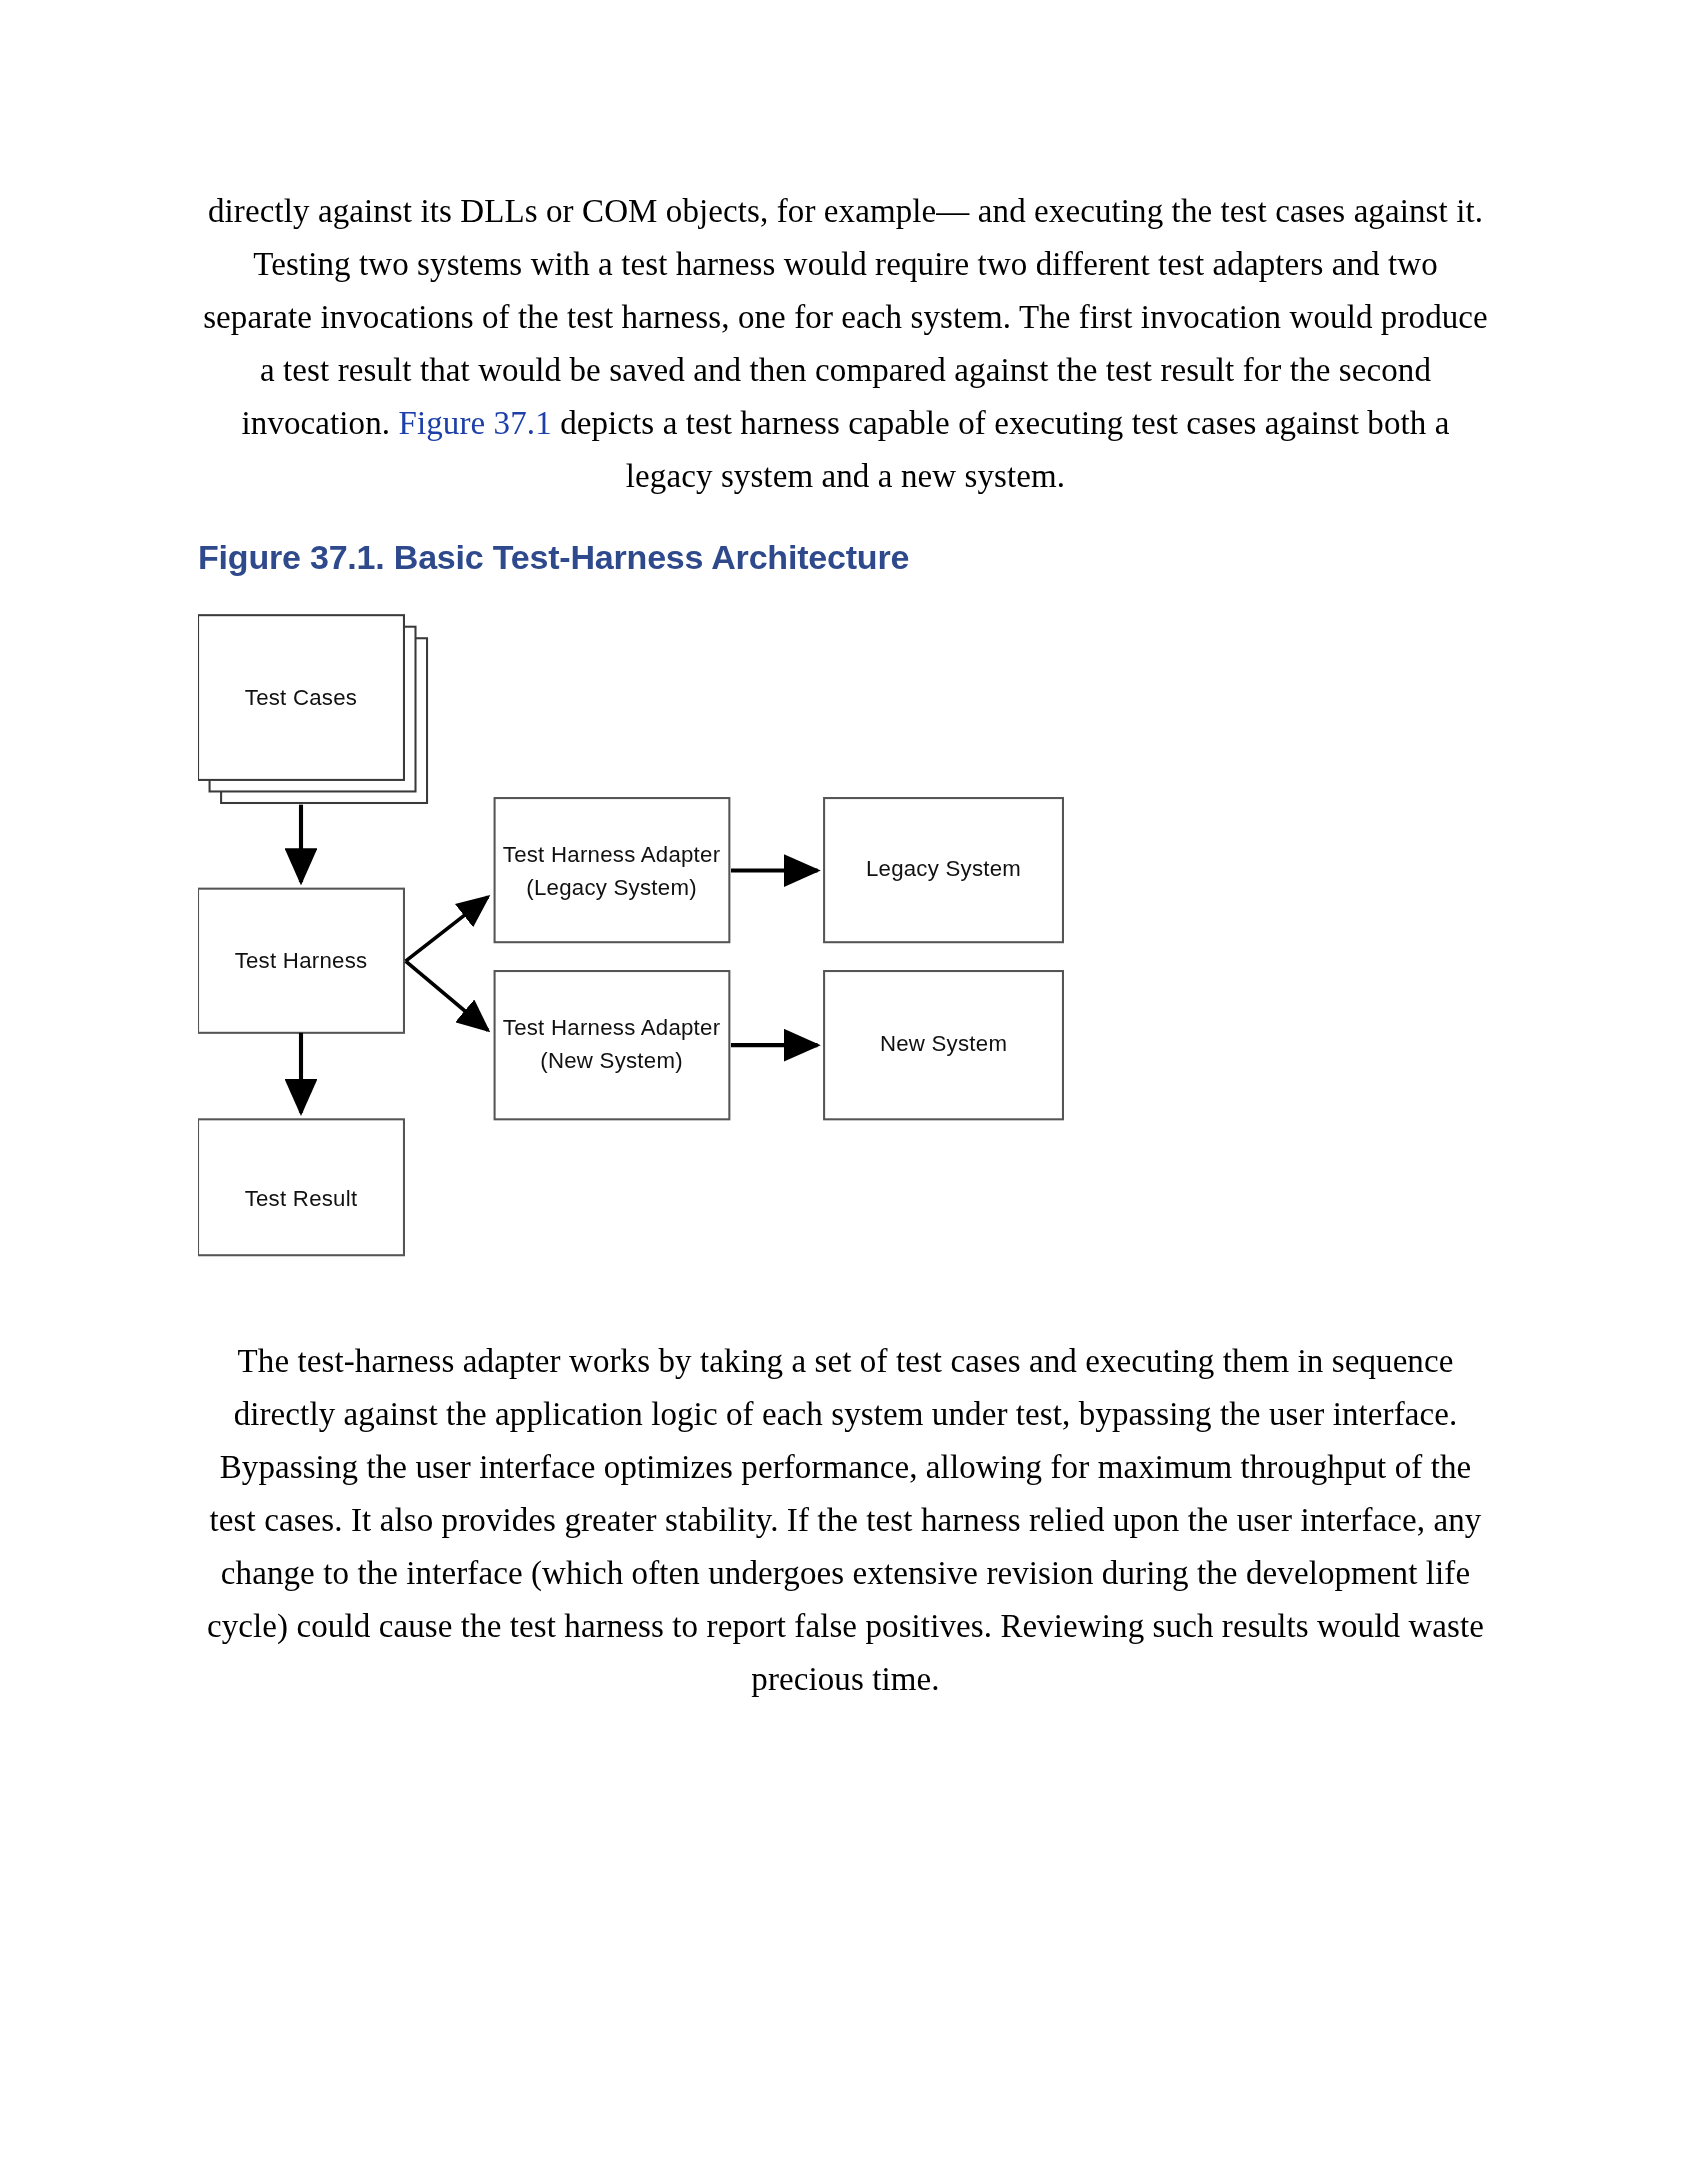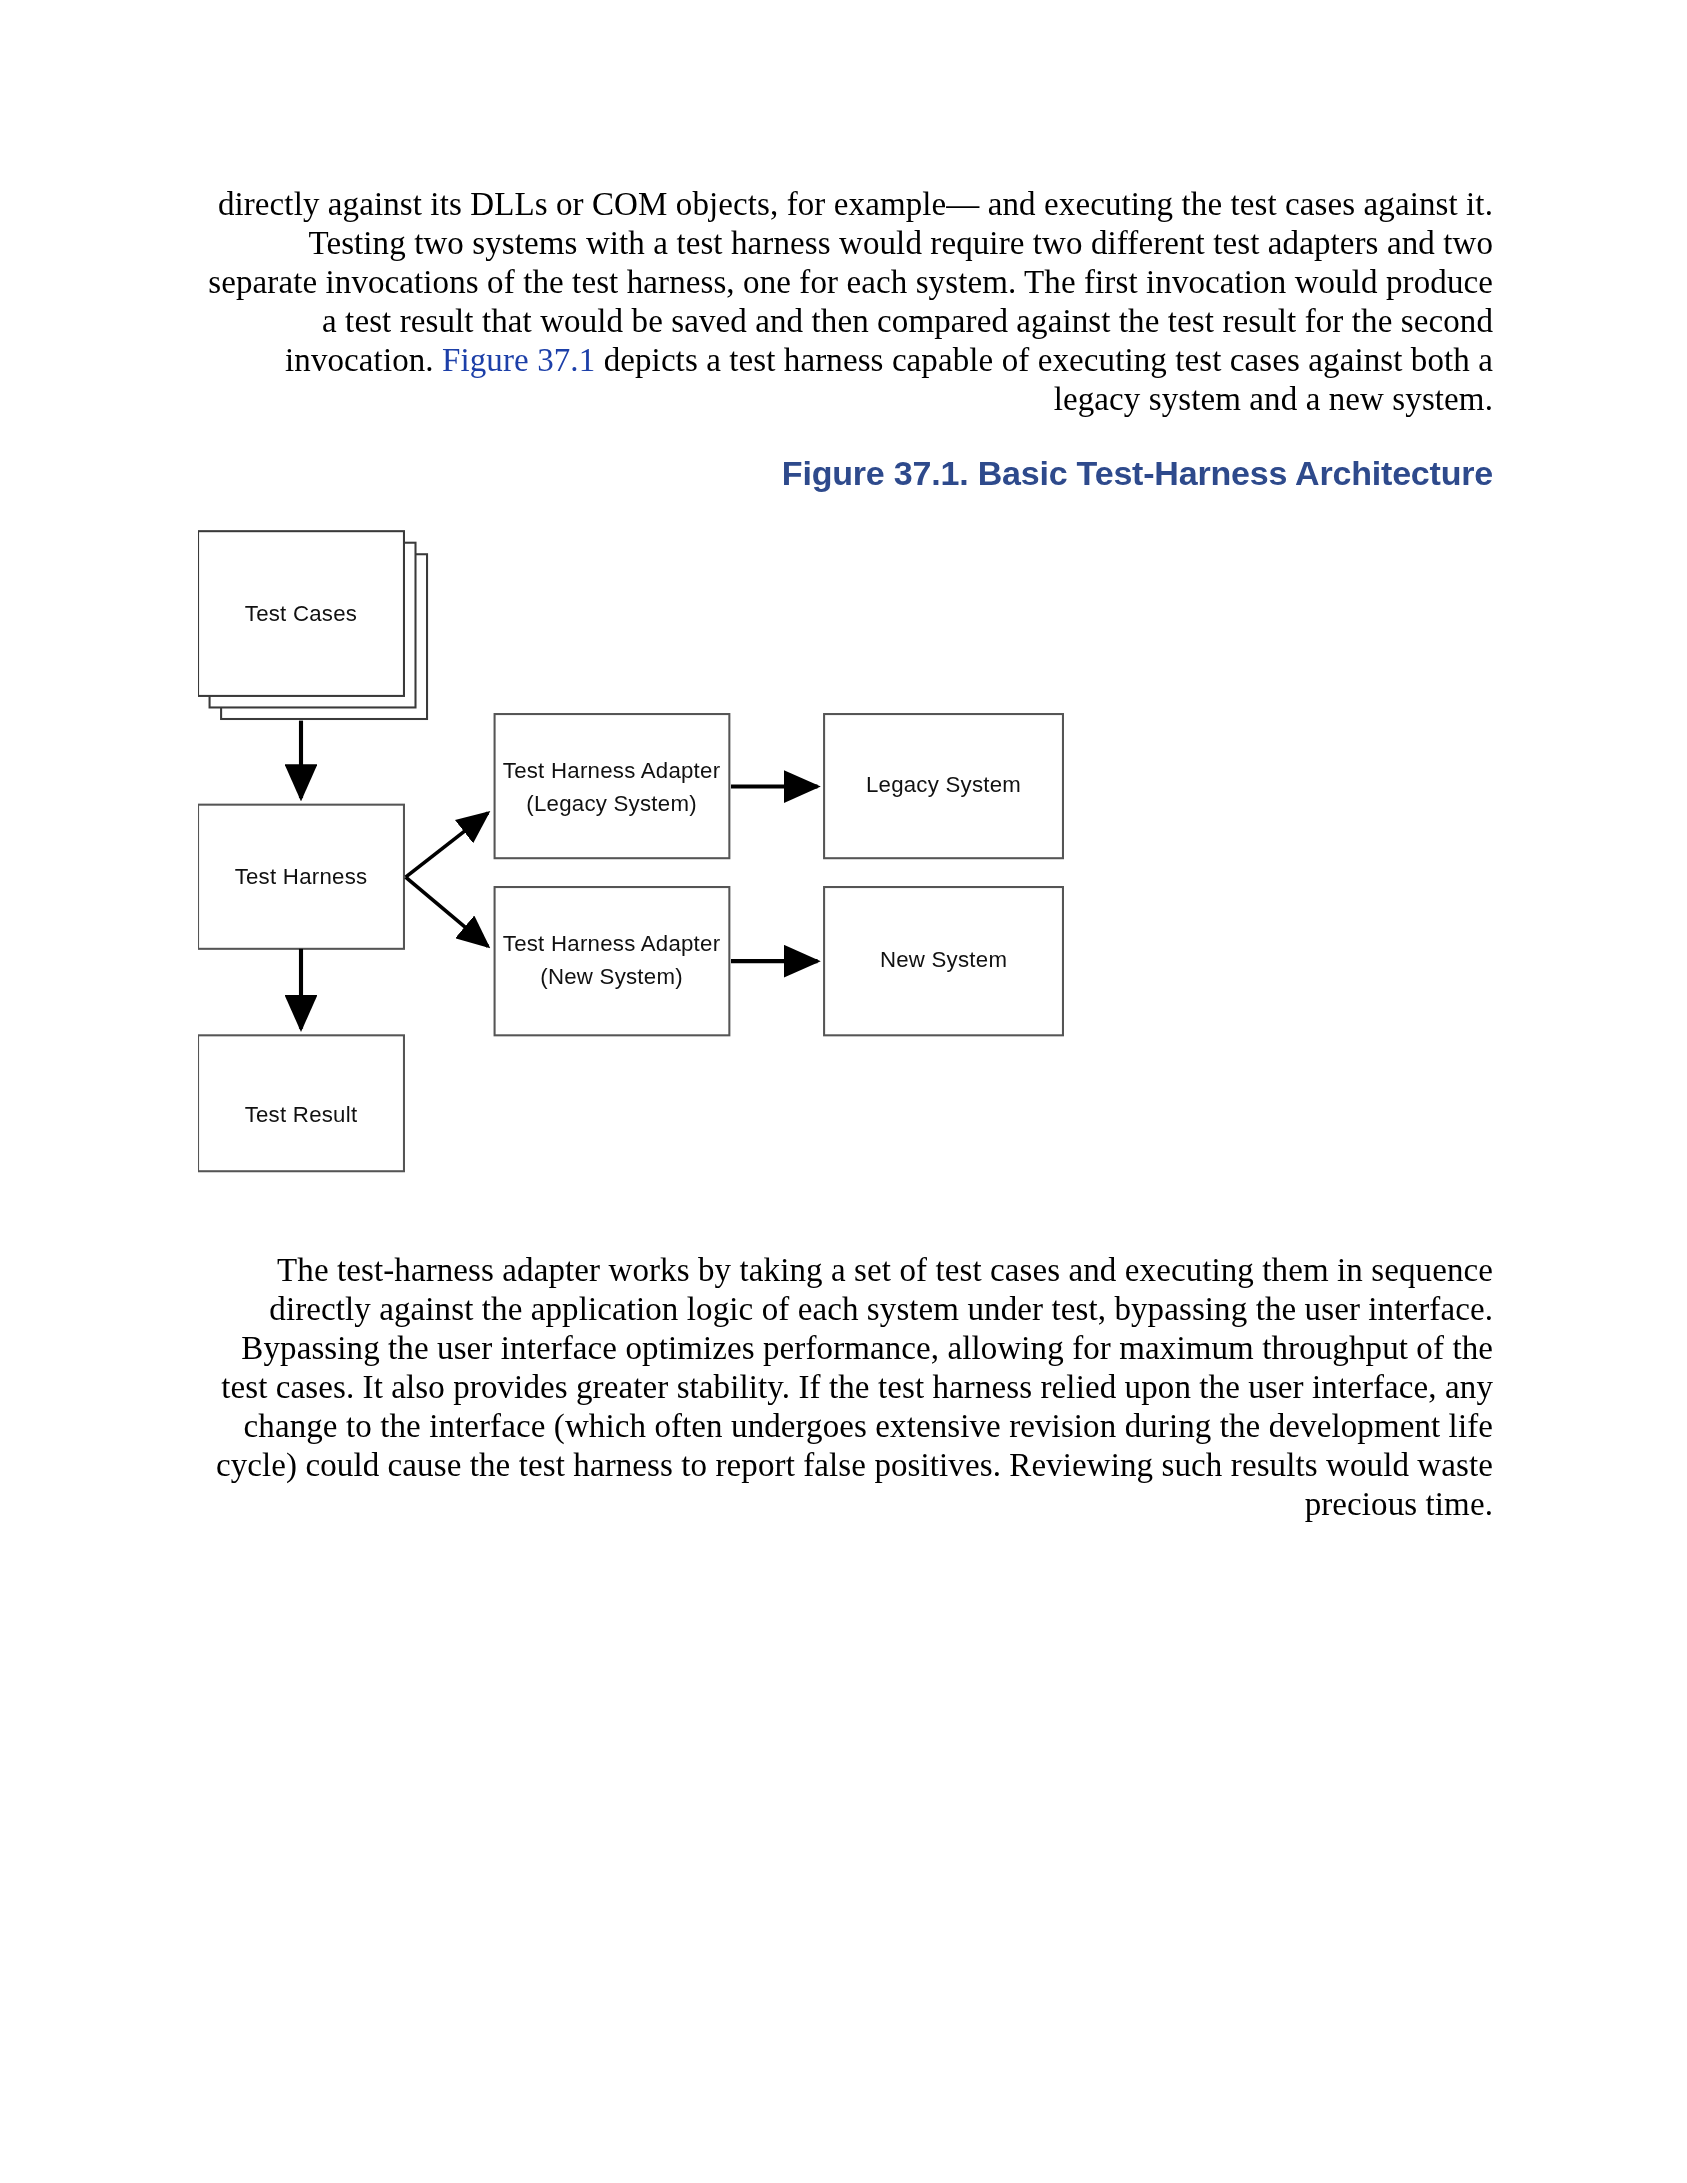--- a/index.html
+++ b/index.html
@@ -27,24 +27,24 @@
   .content {
     position: absolute;
     left: 198px;
     top: 185px;
     width: 1295px;
   }
 
   p.body-text {
     font-family: "Liberation Serif", "DejaVu Serif", serif;
     font-size: 33px;
-    line-height: 39px;
+    line-height: 53px;
     margin: 0 0 0 0;
     color: #000000;
-    text-align: right;
+    text-align: center;
     letter-spacing: 0.1px;
   }
 
   .para-gap-1 { height: 35px; }
   .para-gap-2 { height: 36px; }
   .para-gap-3 { height: 38px; }
 
   .xref {
     color: #1c3fa8;
   }
@@ -53,21 +53,21 @@
   .figure-block {
     position: relative;
     width: 1295px;
   }
 
   .figure-caption {
     font-family: "Liberation Sans", "DejaVu Sans", sans-serif;
     font-size: 34px;
     font-weight: bold;
     color: #2e4a8c;
-    text-align: right;
+    text-align: left;
     letter-spacing: -0.2px;
     margin: 0;
     padding: 0;
   }
 
   .diagram-wrap {
     position: relative;
     width: 1295px;
     height: 659px;
     margin-top: 25px;

